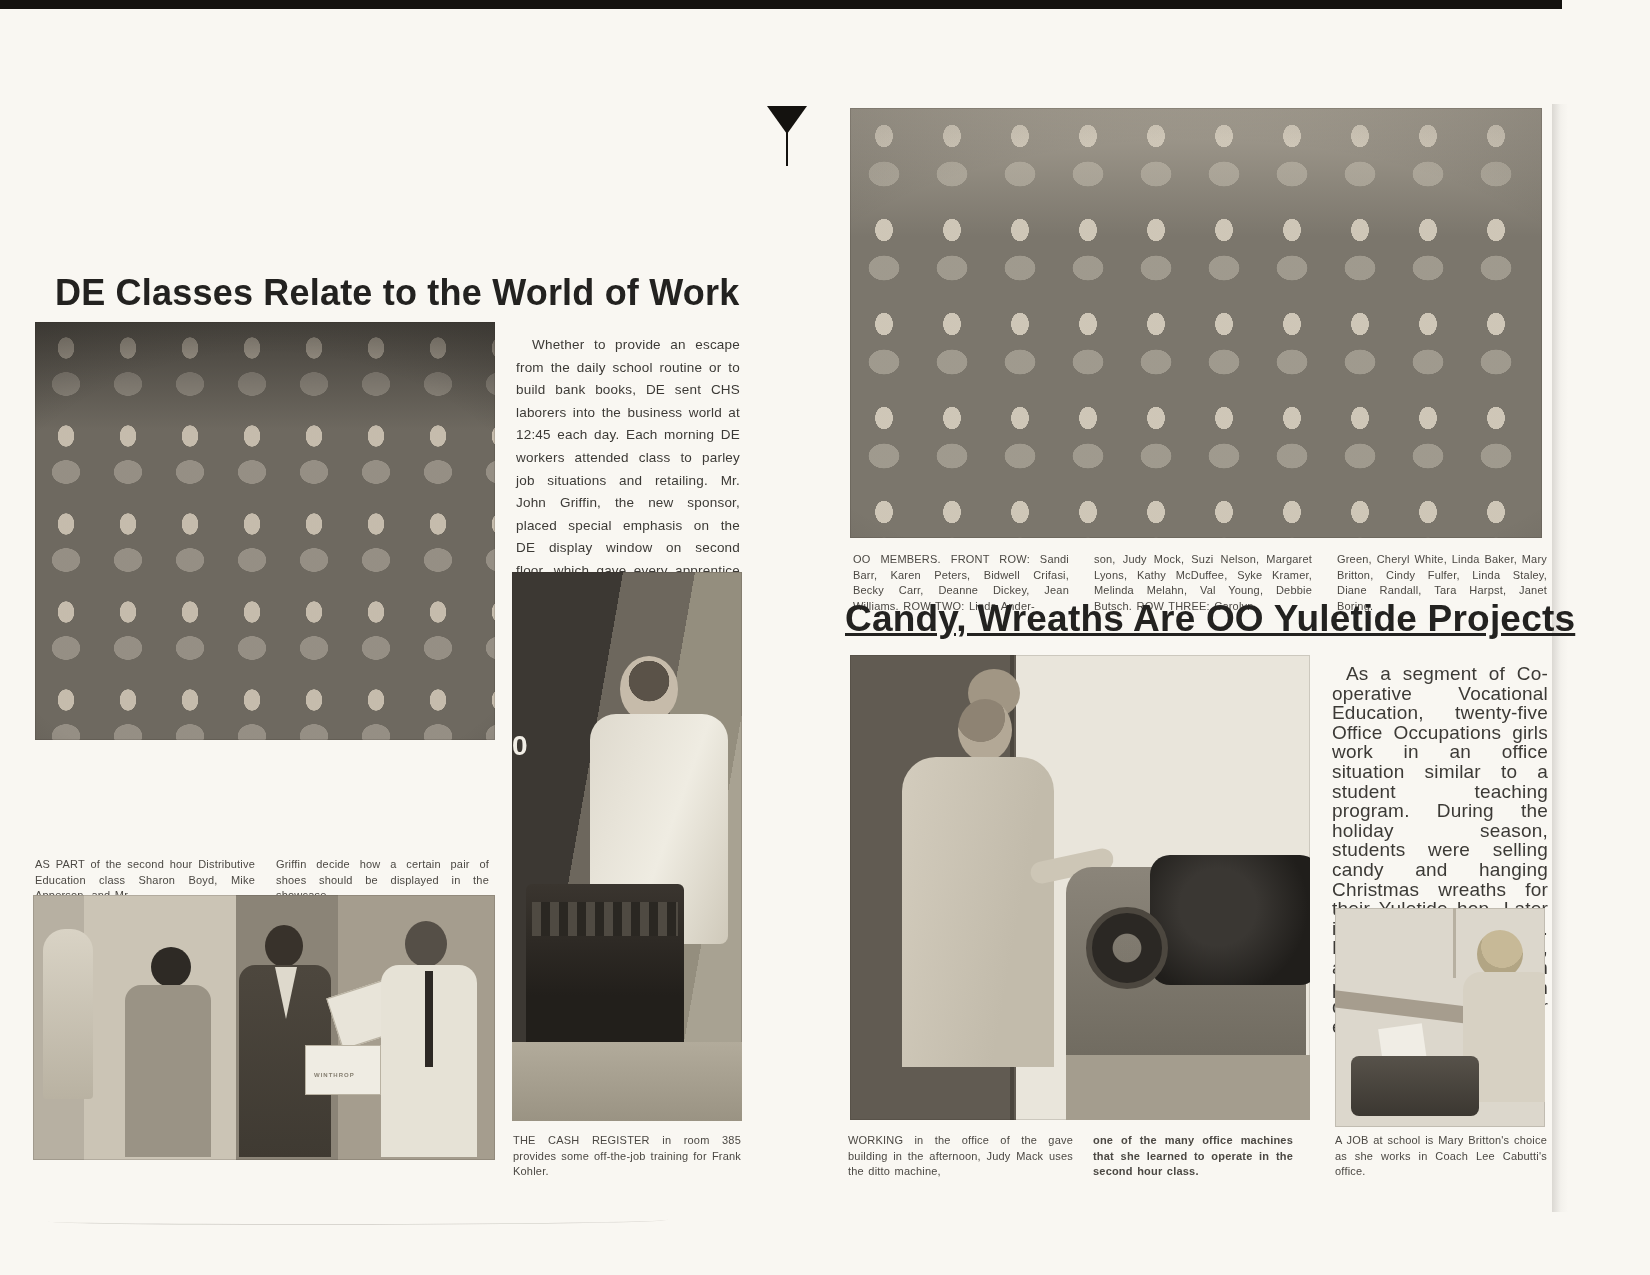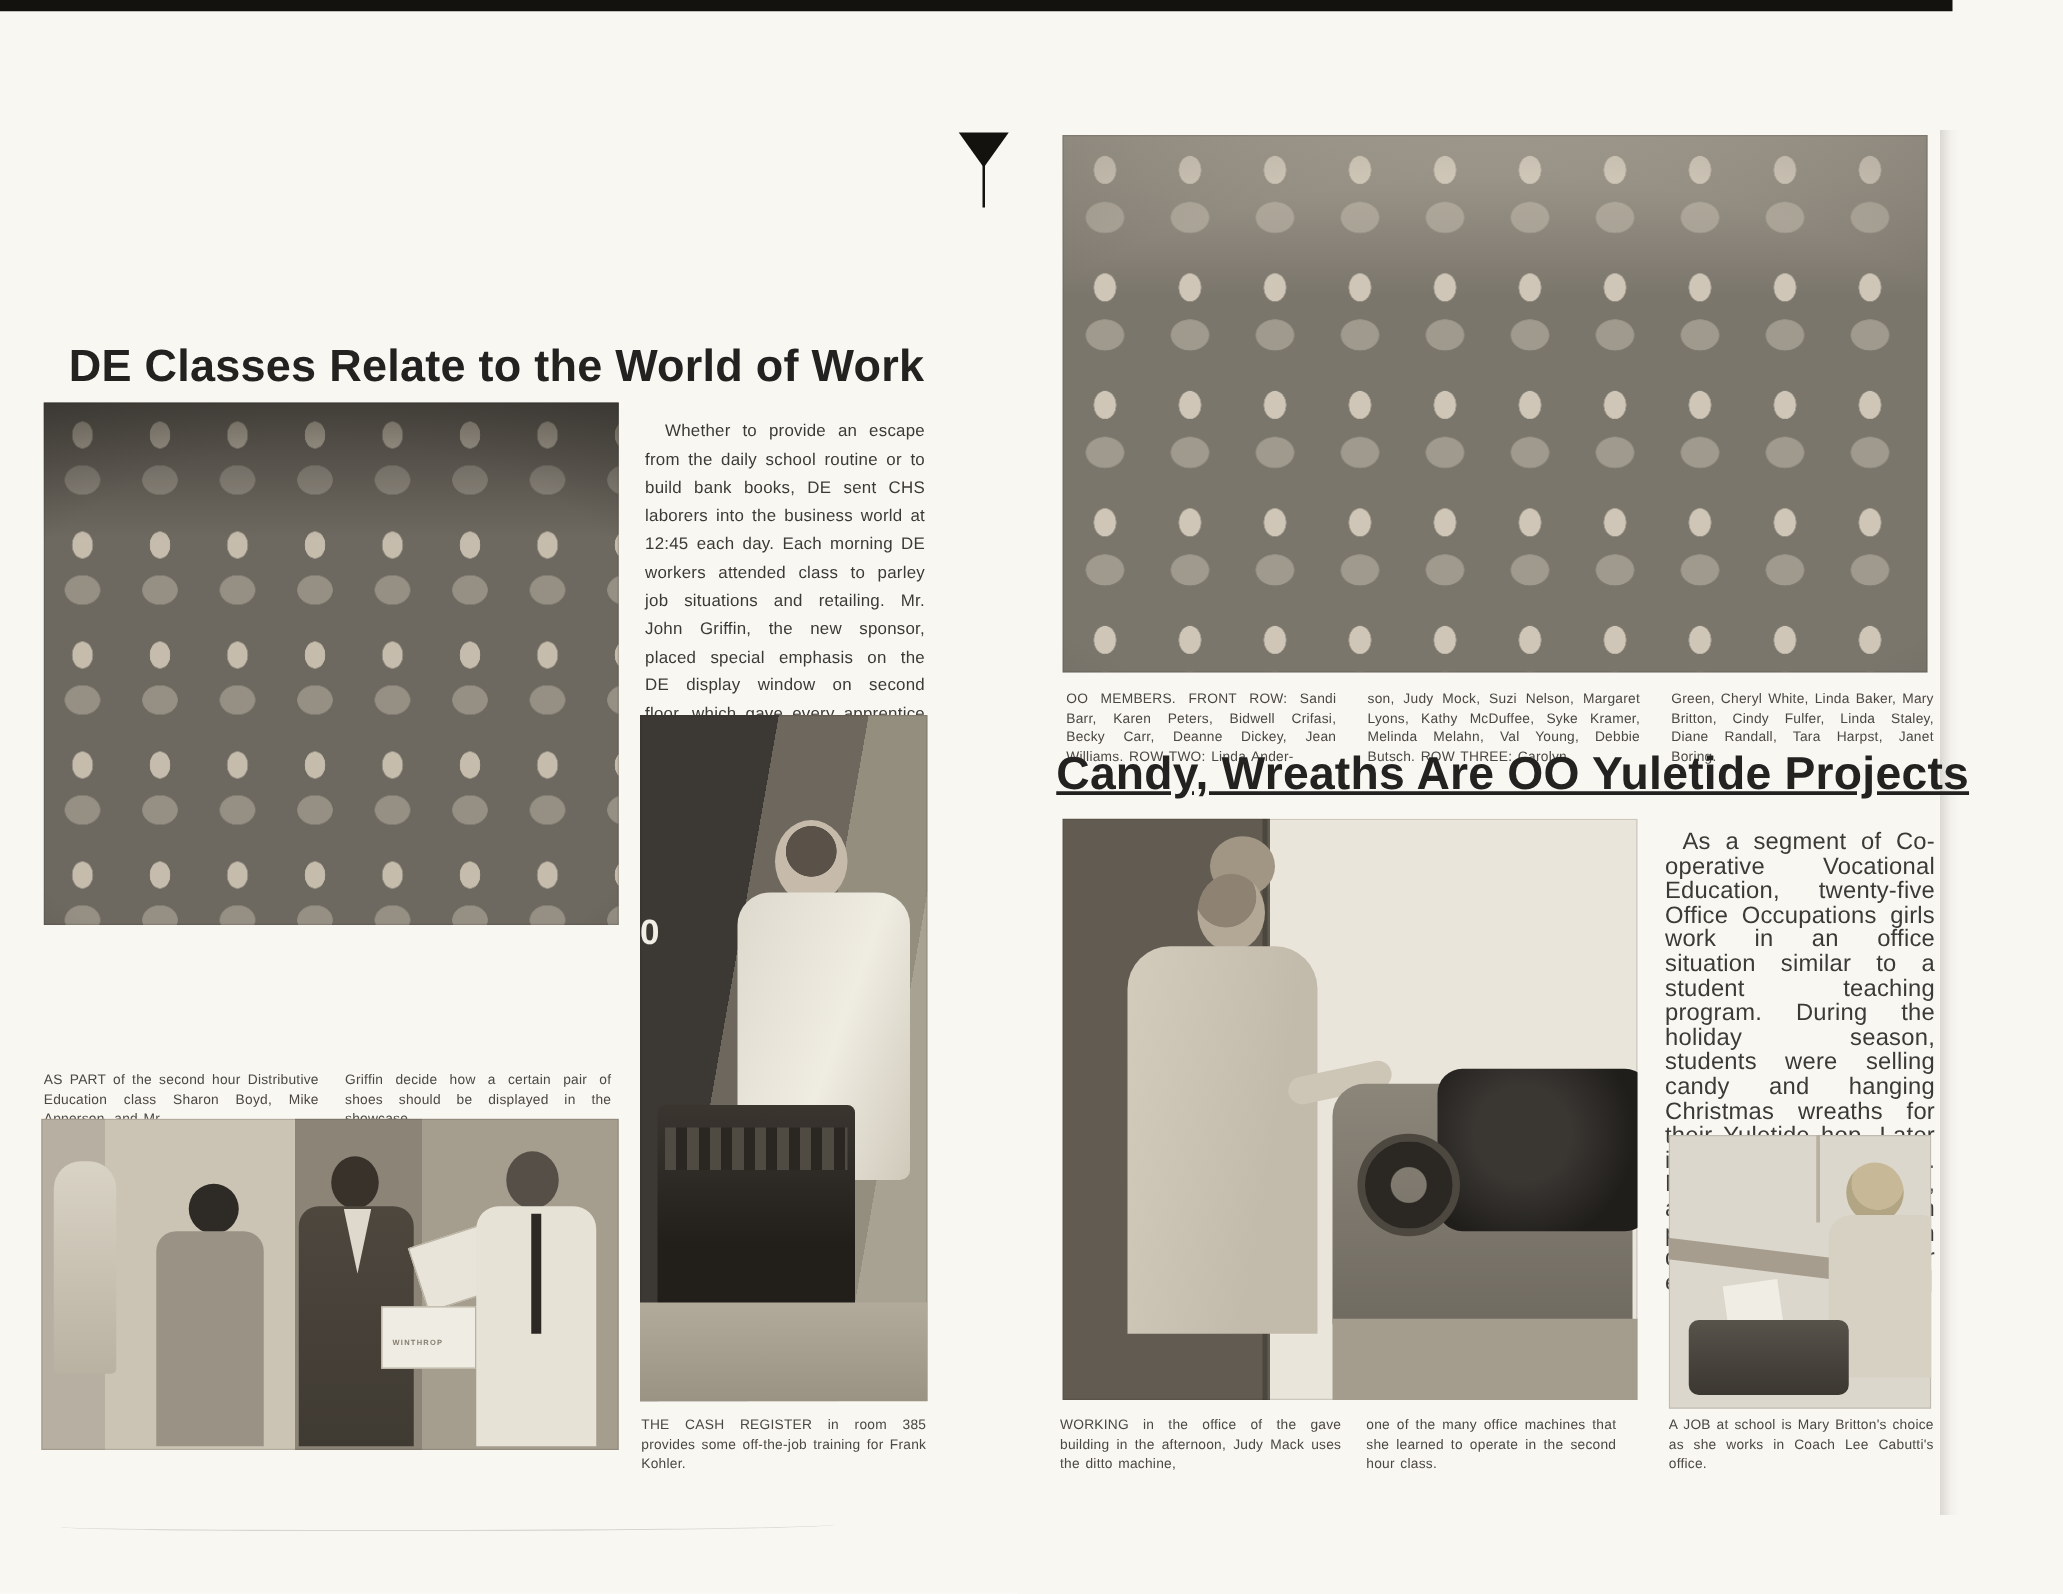--- a/index.html
+++ b/index.html
@@ -188,16 +188,16 @@
   <div class="photo" id="photo-typing" style="left:1335px;top:908px;width:210px;height:219px;">
     <div class="ph typ-wallline"></div>
     <div class="ph typ-rail"></div>
     <div class="ph typ-head"></div>
     <div class="ph typ-body"></div>
     <div class="ph typ-paper"></div>
     <div class="ph typ-typewriter"></div>
   </div>
 
   <div class="abs caption" style="left:848px;top:1133px;width:225px;">WORKING in the office of the gave building in the afternoon, Judy Mack uses the ditto machine,</div>
-  <div class="abs caption" style="left:1093px;top:1133px;width:200px;">one of the many office machines that she learned to operate in the second hour class.</div>
+  <div class="abs caption" style="left:1093px;top:1133px;width:200px;font-weight:bold;">one of the many office machines that she learned to operate in the second hour class.</div>
   <div class="abs caption" style="left:1335px;top:1133px;width:212px;">A JOB at school is Mary Britton's choice as she works in Coach Lee Cabutti's office.</div>
 
 </div>
 
 </body></html>

